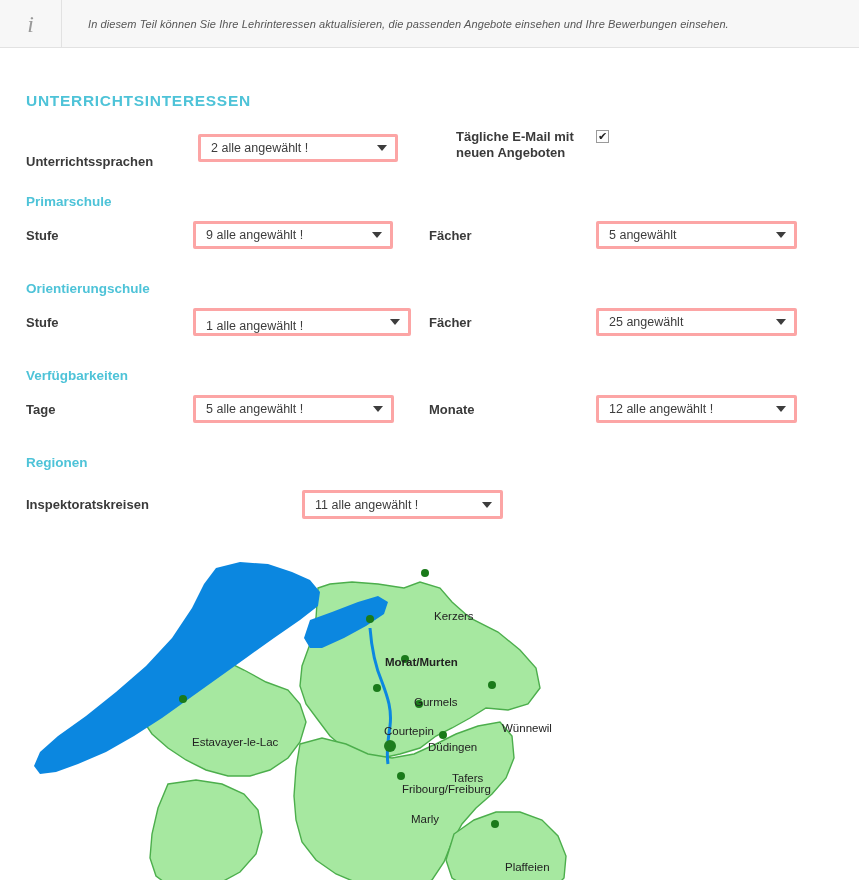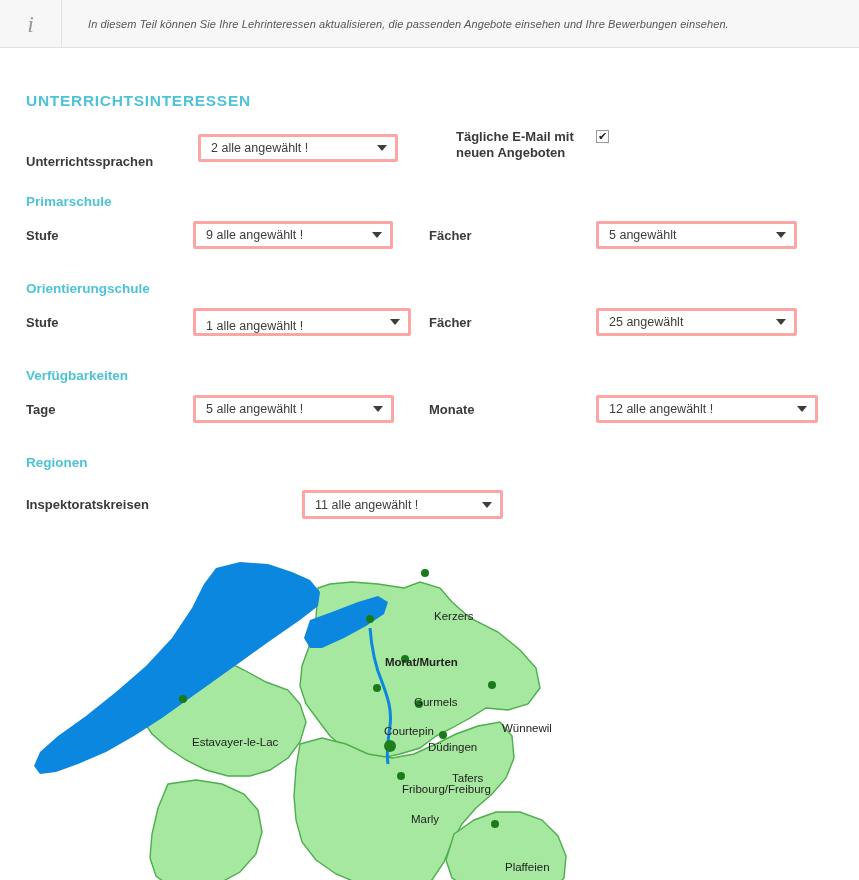--- a/index.html
+++ b/index.html
@@ -224,21 +224,21 @@
   <h2 class="sub-title">Verfügbarkeiten</h2>
   <div class="row" style="height:46px;">
     <div class="label left" style="top:9px;">Tage</div>
     <div class="select" style="left:167px; top:2px; width:201px;">
       <span class="value">5 alle angewählt !</span>
       <span class="arrow-box">
           <span class="caret"></span>
         </span>
     </div>
     <div class="label mid" style="top:9px;">Monate</div>
-    <div class="select" style="left:570px; top:2px; width:222px;">
+    <div class="select" style="left:570px; top:2px; width:201px;">
       <span class="value">12 alle angewählt !</span>
       <span class="arrow-box">
           <span class="caret"></span>
         </span>
     </div>
   </div>
 
   <h2 class="sub-title">Regionen</h2>
 
   <div class="row" style="height:46px; margin-top:18px;">

